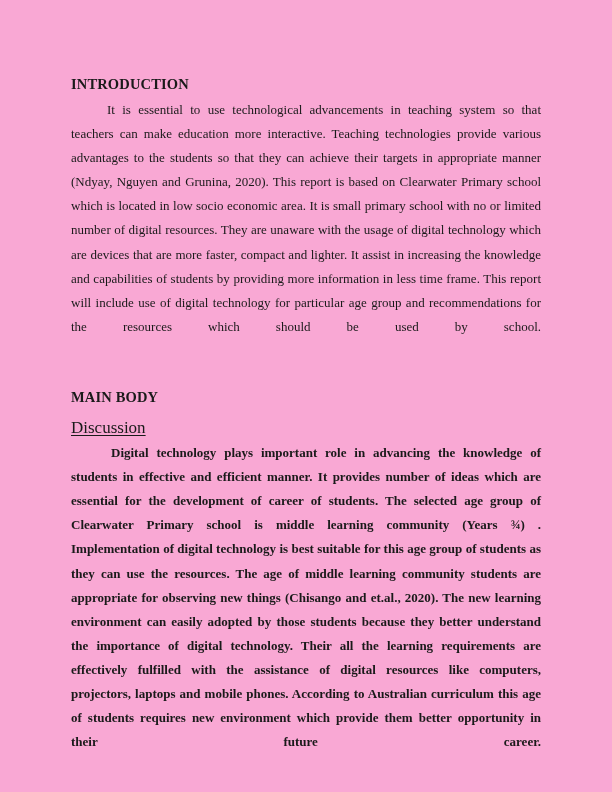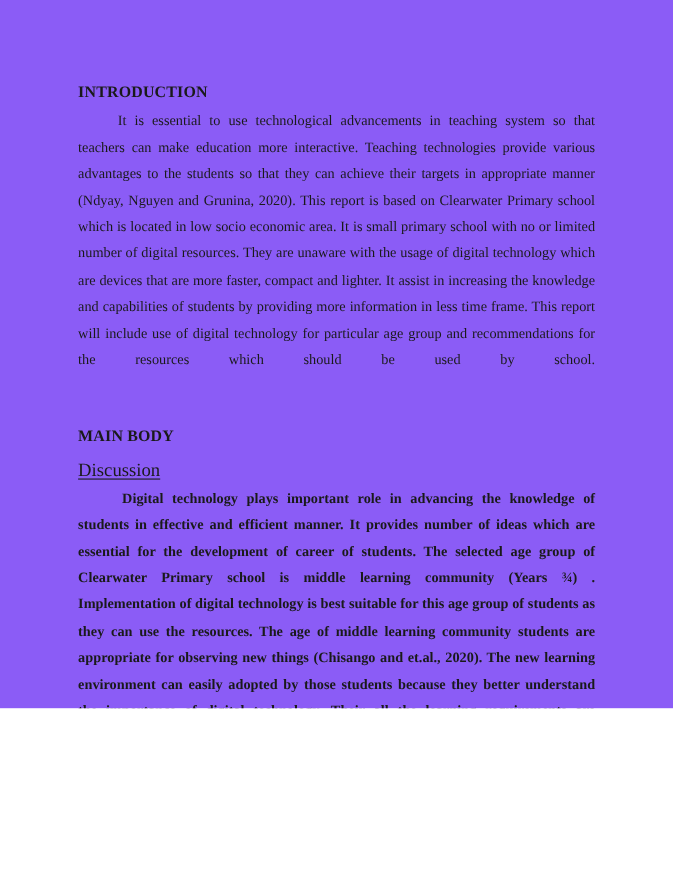--- a/index.html
+++ b/index.html
@@ -4,22 +4,22 @@
 <style>
   html, body {
     margin: 0;
     padding: 0;
     background: #ffffff;
   }
 
   .page {
     position: relative;
     width: 612px;
-    height: 644px;
-    background: #8b5cf6;
+    height: 792px;
+    background: #f9a8d4;
     margin: 0 auto;
     overflow: hidden;
     font-family: "Liberation Serif", "DejaVu Serif", serif;
     color: #1a1a1a;
     -webkit-font-smoothing: antialiased;
   }
 
   .content {
     position: absolute;
     left: 71px;

